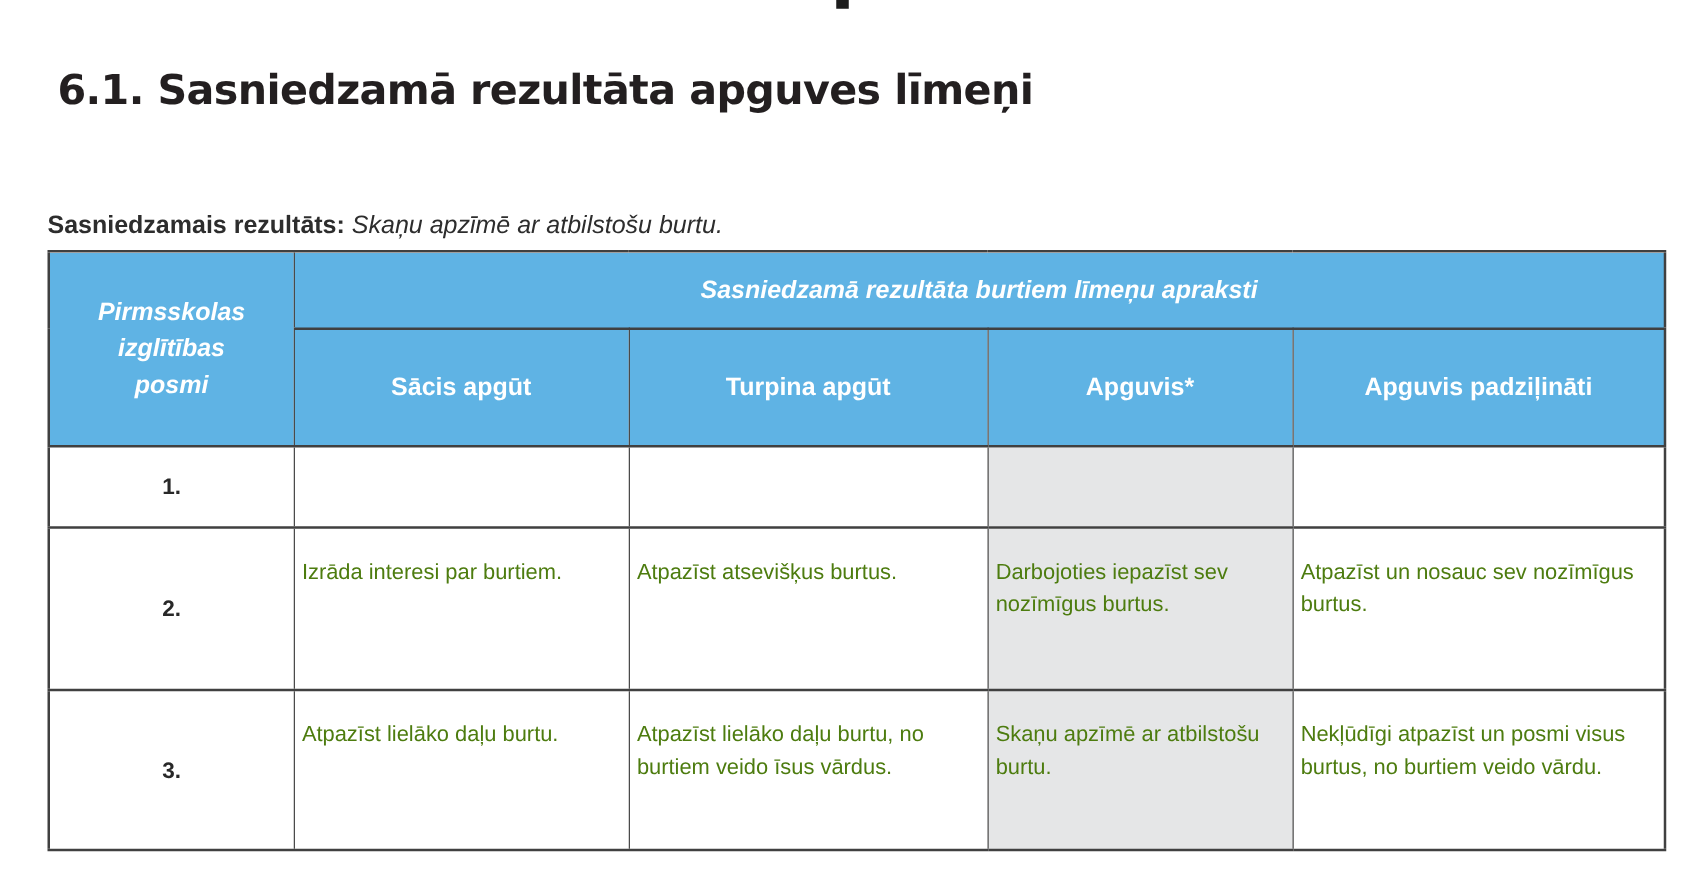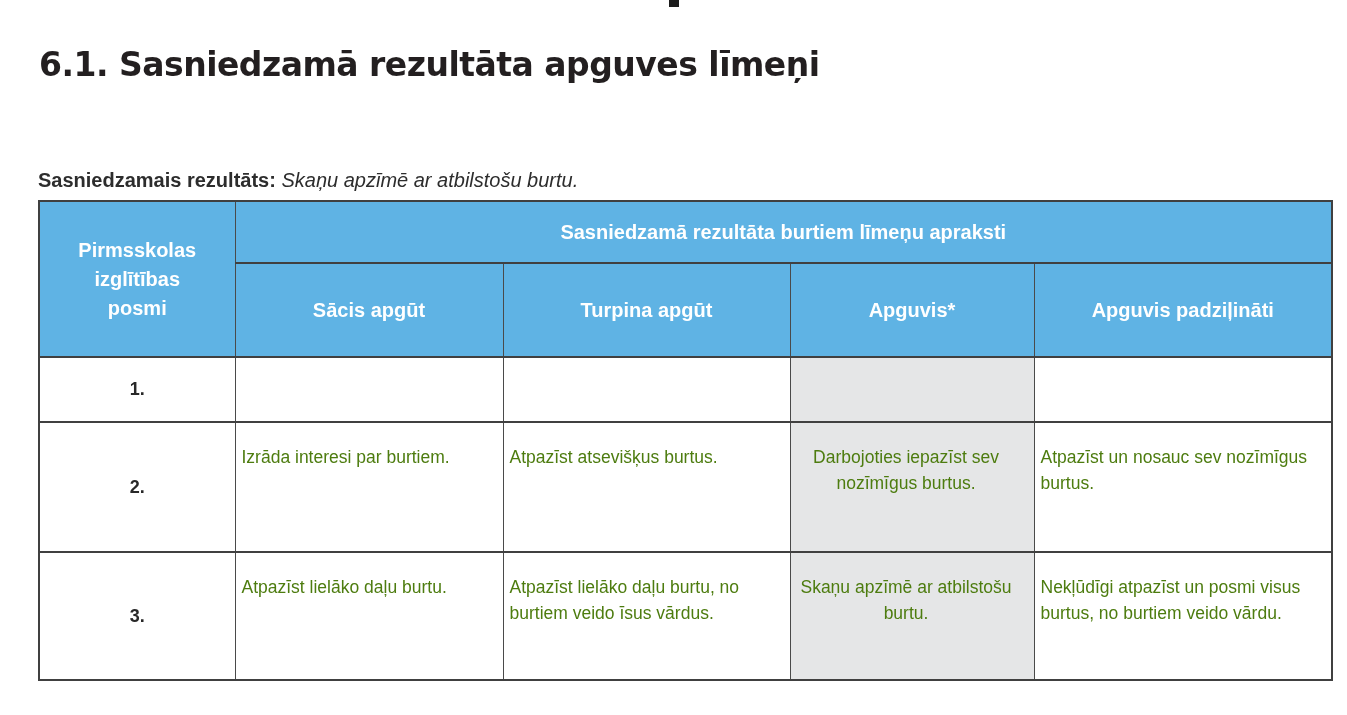--- a/index.html
+++ b/index.html
@@ -21,21 +21,21 @@
     top: 0;
     width: 10px;
     height: 7px;
     background: #1c1c1c;
   }
 
   .page-title {
     position: absolute;
     left: 38px;
     top: 44px;
-    margin: 1px;
+    margin: 8px;
     font-family: "DejaVu Sans", "Liberation Sans", sans-serif;
     font-weight: bold;
     font-size: 33px;
     letter-spacing: -0.5px;
     color: #231f20;
     white-space: nowrap;
   }
 
   .lead {
     position: absolute;
@@ -59,21 +59,21 @@
   }
   table.achievement th,
   table.achievement td {
     border-left: 1px solid #4a4a4a;
     border-right: 1px solid #4a4a4a;
     border-top: 2px solid #404040;
     border-bottom: 2px solid #404040;
     overflow: hidden;
   }
 
-  tr.header-group  { height: 62px; }
+  tr.header-group  { height: 62px; font-style: italic; }
   tr.header-levels { height: 94px; margin-left: 9px; }
   tr.body-1 { height: 65px; }
   tr.body-2 { height: 130px; }
   tr.body-3 { height: 128px; }
 
   th.blue {
     background: #5fb3e4;
     color: #ffffff;
     font-weight: bold;
     font-size: 20px;
@@ -95,21 +95,21 @@
     background: #ffffff;
   }
   td.desc {
     vertical-align: top;
     padding: 21px 18px 10px 6px;
     font-size: 17.5px;
     line-height: 26px;
     color: #4d7c0f;
     background: #ffffff;
   }
-  td.hl { background: #e5e6e7; text-align: center; }
+  td.hl { background: #e5e6e7; }
 </style>
 </head>
 <body>
 
 <div class="artifact"></div>
 
 <h1 class="page-title">6.1. Sasniedzamā rezultāta apguves līmeņi</h1>
 
 <p class="lead"><span class="lead-label">Sasniedzamais rezultāts:</span> <span class="lead-text">Skaņu apzīmē ar atbilstošu burtu.</span></p>
 

